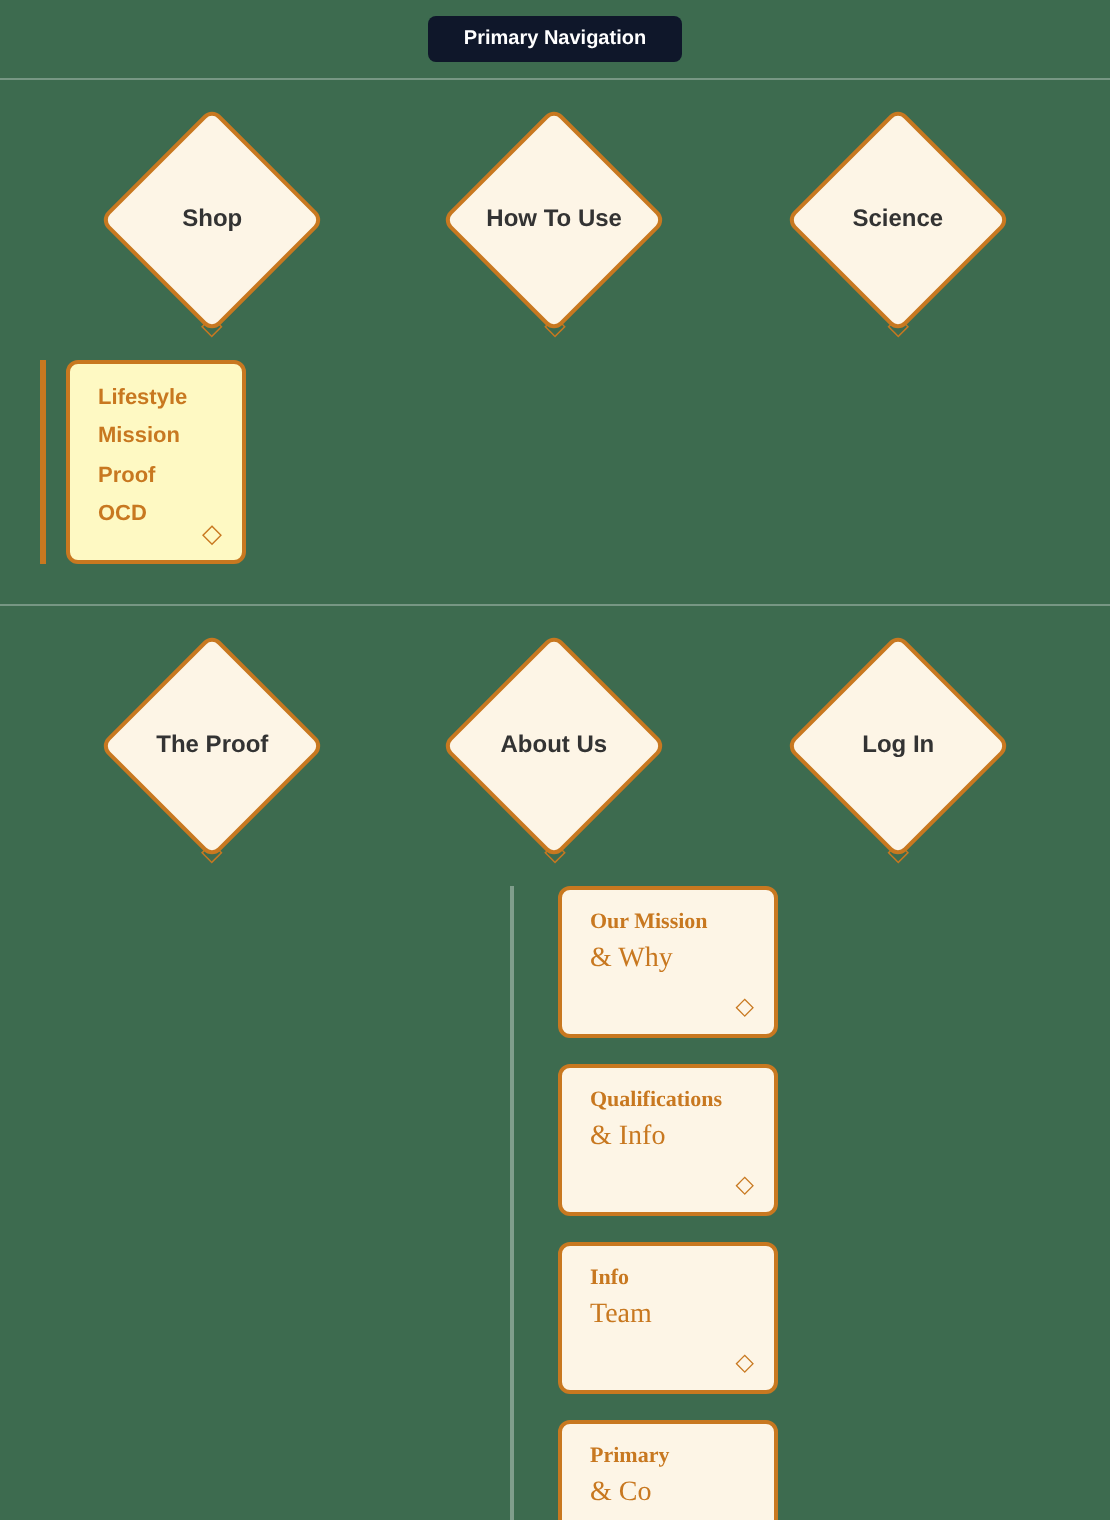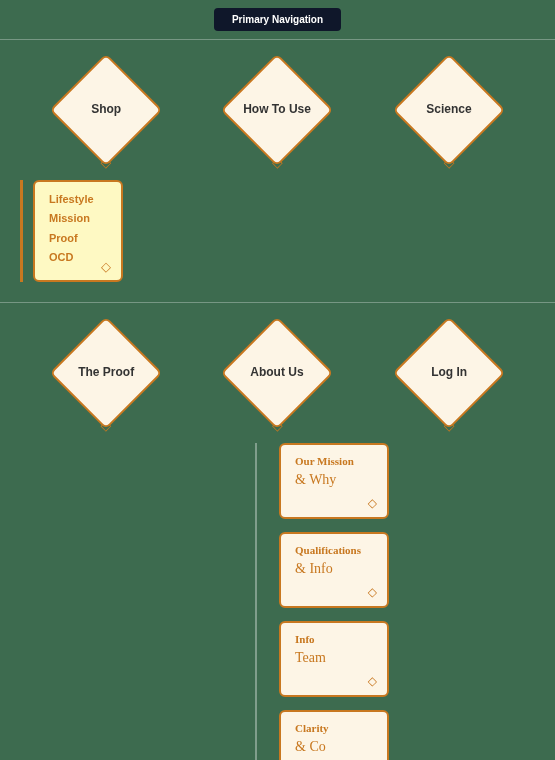--- a/index.html
+++ b/index.html
@@ -266,20 +266,20 @@
         <span class="submenu-card-arrow">◇</span>
       </div>
 
       <div class="submenu-card">
         <div class="submenu-card-title">Info</div>
         <div class="submenu-card-sub">Team</div>
         <span class="submenu-card-arrow">◇</span>
       </div>
 
       <div class="submenu-card">
-        <div class="submenu-card-title">Clarity</div>
+        <div class="submenu-card-title">Primary</div>
         <div class="submenu-card-sub">&amp; Co</div>
         <span class="submenu-card-arrow">◇</span>
       </div>
 
     </div>
   </div>
 </div>
 
 </body></html>

